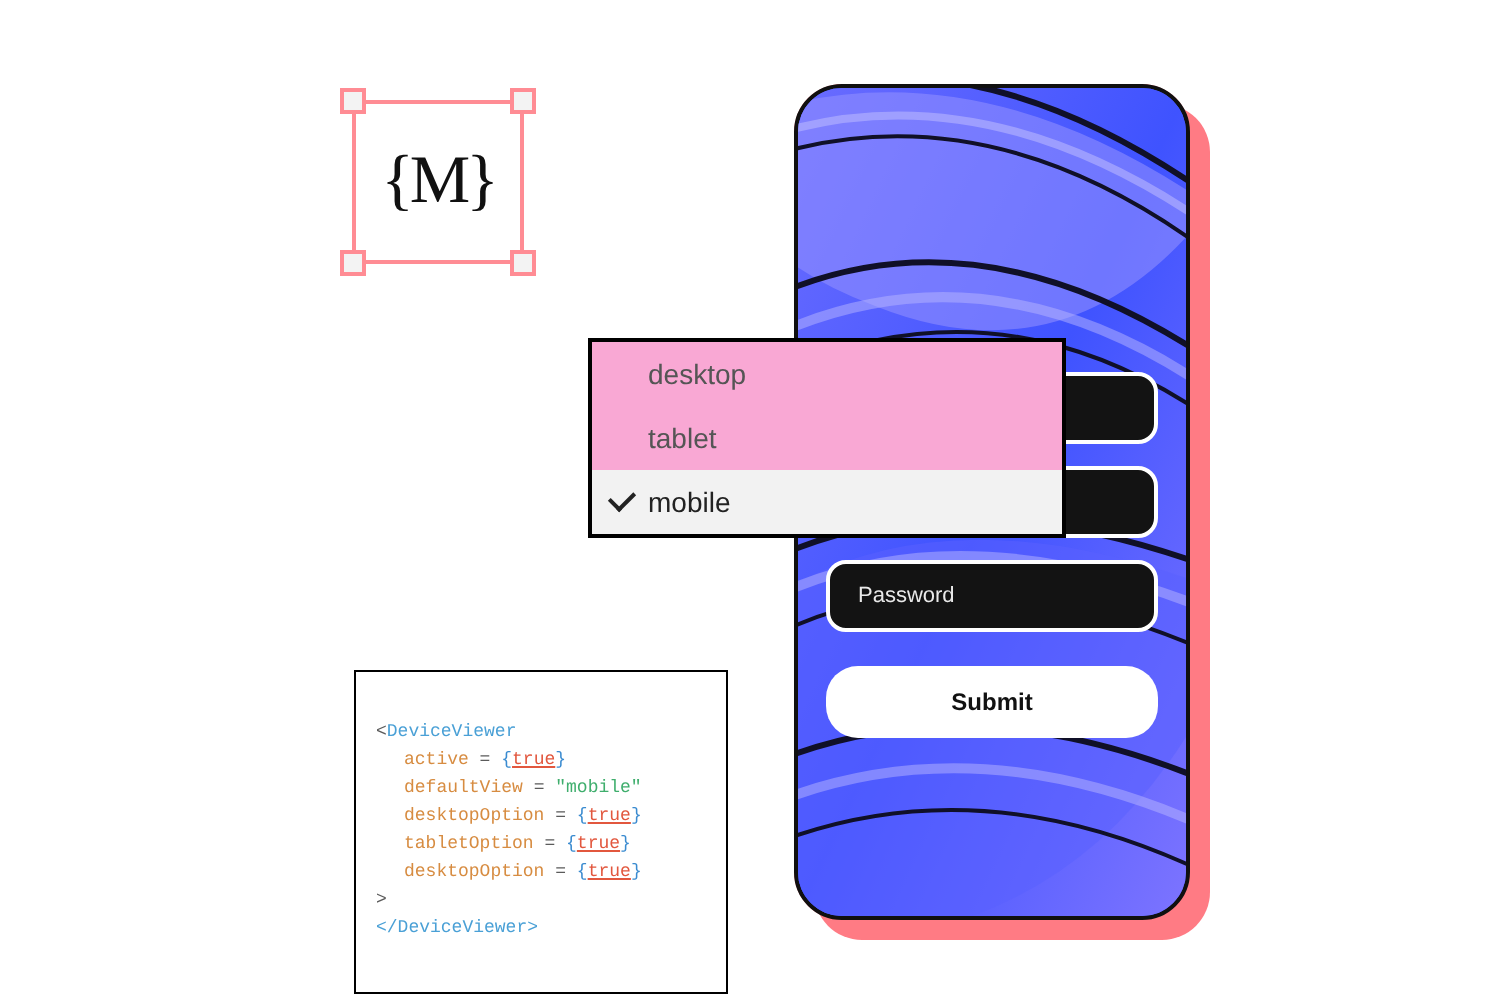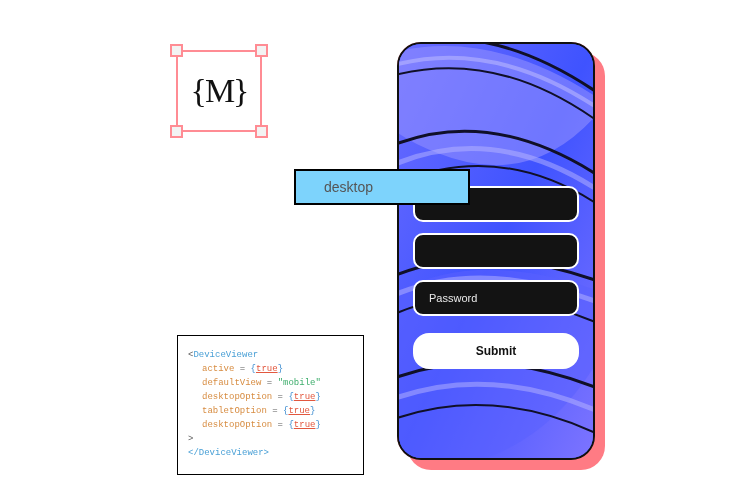--- a/index.html
+++ b/index.html
@@ -103,22 +103,22 @@
     display: flex;
     align-items: center;
     justify-content: center;
   }
 
   
   .dropdown {
     position: absolute;
     left: 294px;
     top: 169px;
-    width: 176px;
-    background: #7dd3fc;
+    width: 239px;
+    background: #f9a8d4;
     border: 2px solid #000;
     z-index: 5;
   }
   .dropdown .item {
     height: 32px;
     display: flex;
     align-items: center;
     gap: 8px;
     padding: 0 12px 0 28px;
     font-size: 14px;
@@ -143,21 +143,21 @@
   }
 
   
   .code-box {
     position: absolute;
     left: 177px;
     top: 335px;
     width: 187px;
     border: 1px solid #000;
     background: #fff;
-    padding: 13px 10px;
+    padding: 24px 10px;
     font-family: "SFMono-Regular", Consolas, "Courier New", monospace;
     font-size: 9px;
     line-height: 1.55;
     color: #444;
   }
   .code-box .ind1 { padding-left: 14px; }
   .tok-tag   { color: #4aa0d6; }
   .tok-attr  { color: #d78c41; }
   .tok-punct { color: #5b5b5b; }
   .tok-brace { color: #3a8bd0; }
@@ -225,20 +225,26 @@
         <span>Submit</span>
       </div>
     </div>
   </div>
 </div>
 
 <div class="dropdown">
   <div class="item">
     <span>desktop</span>
   </div>
+  <div class="item">
+    <span>tablet</span>
+  </div>
+  <div class="item selected">
+    <span>mobile</span>
+  </div>
 </div>
 
 <div class="code-box">
   <div>
     <span class="tok-punct">&lt;</span><span class="tok-tag">DeviceViewer</span>
   </div>
   <div class="ind1">
     <span class="tok-attr">active</span><span class="tok-punct"> = </span><span class="tok-brace">{</span><span class="tok-val">true</span><span class="tok-brace">}</span>
   </div>
   <div class="ind1">

